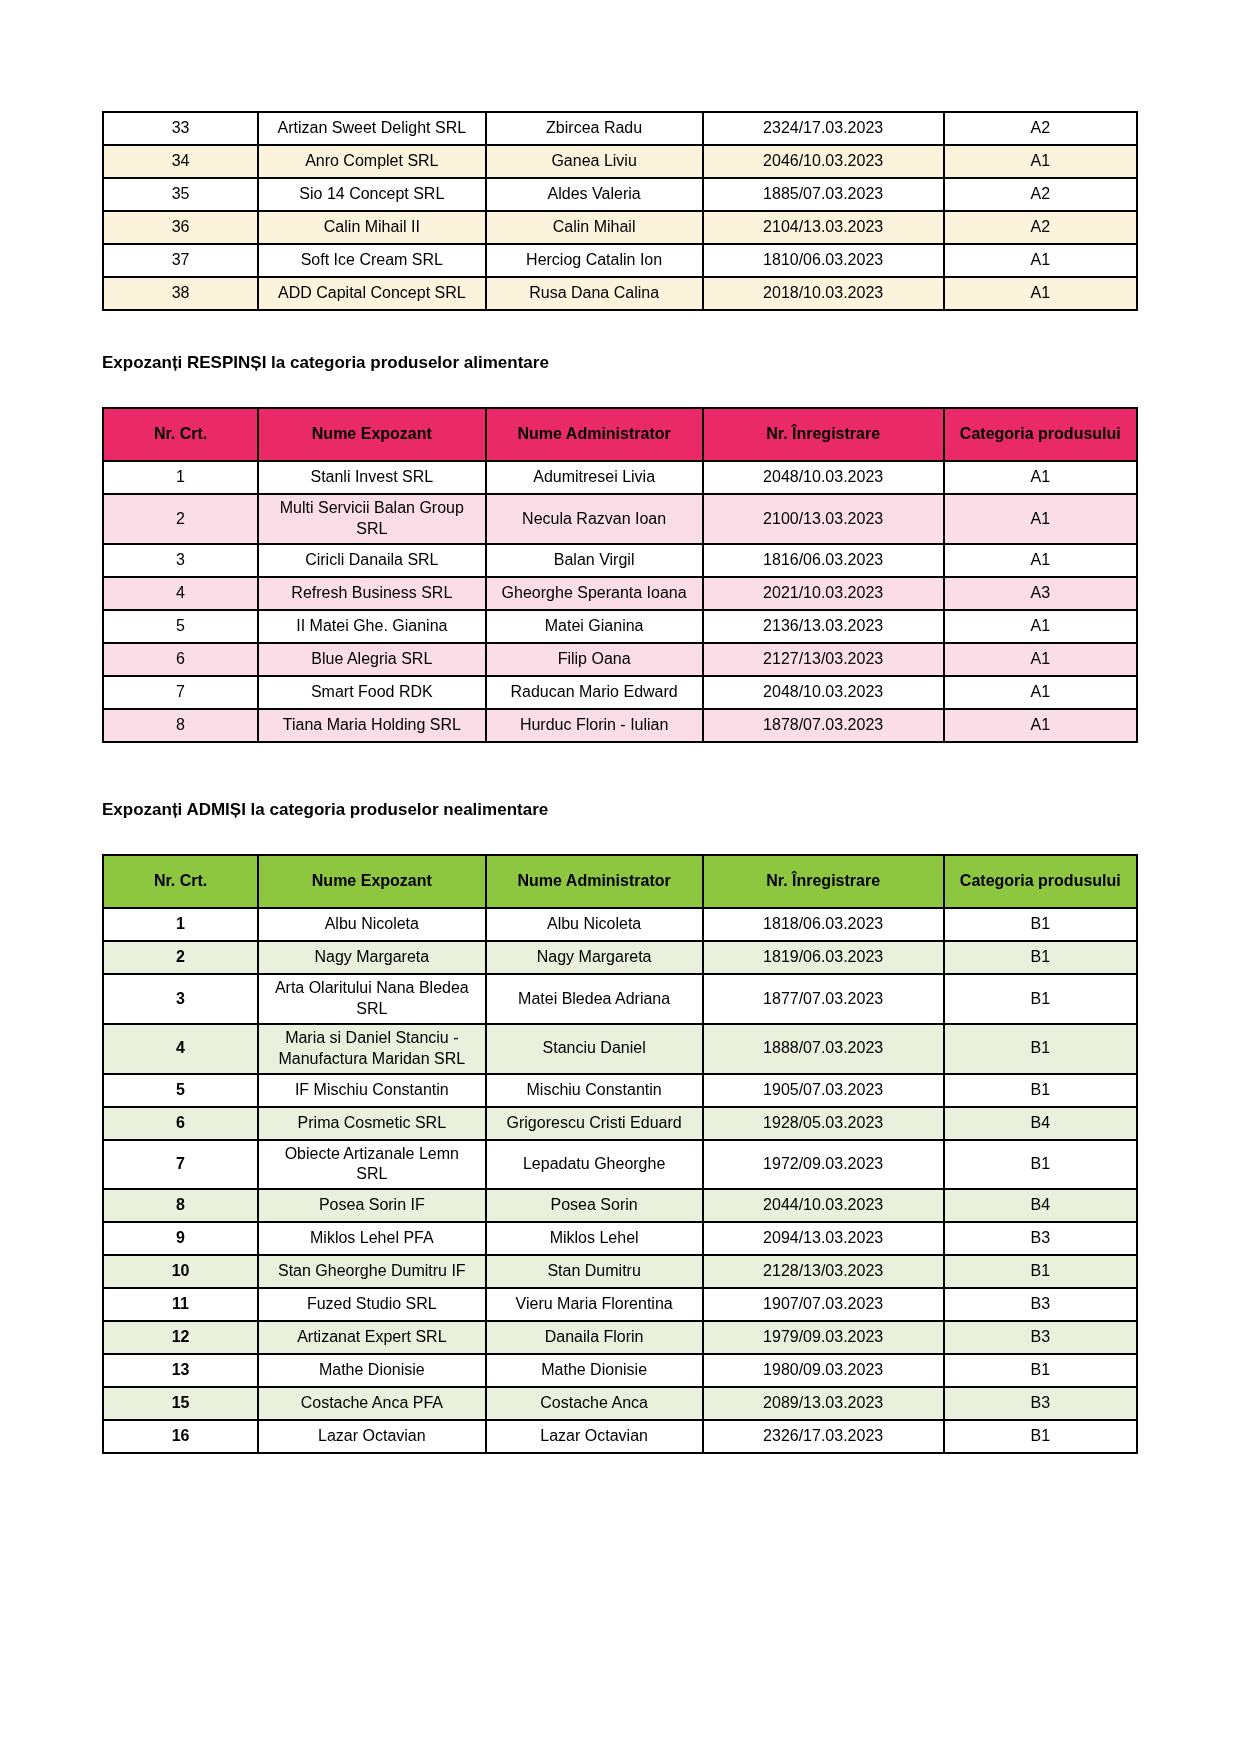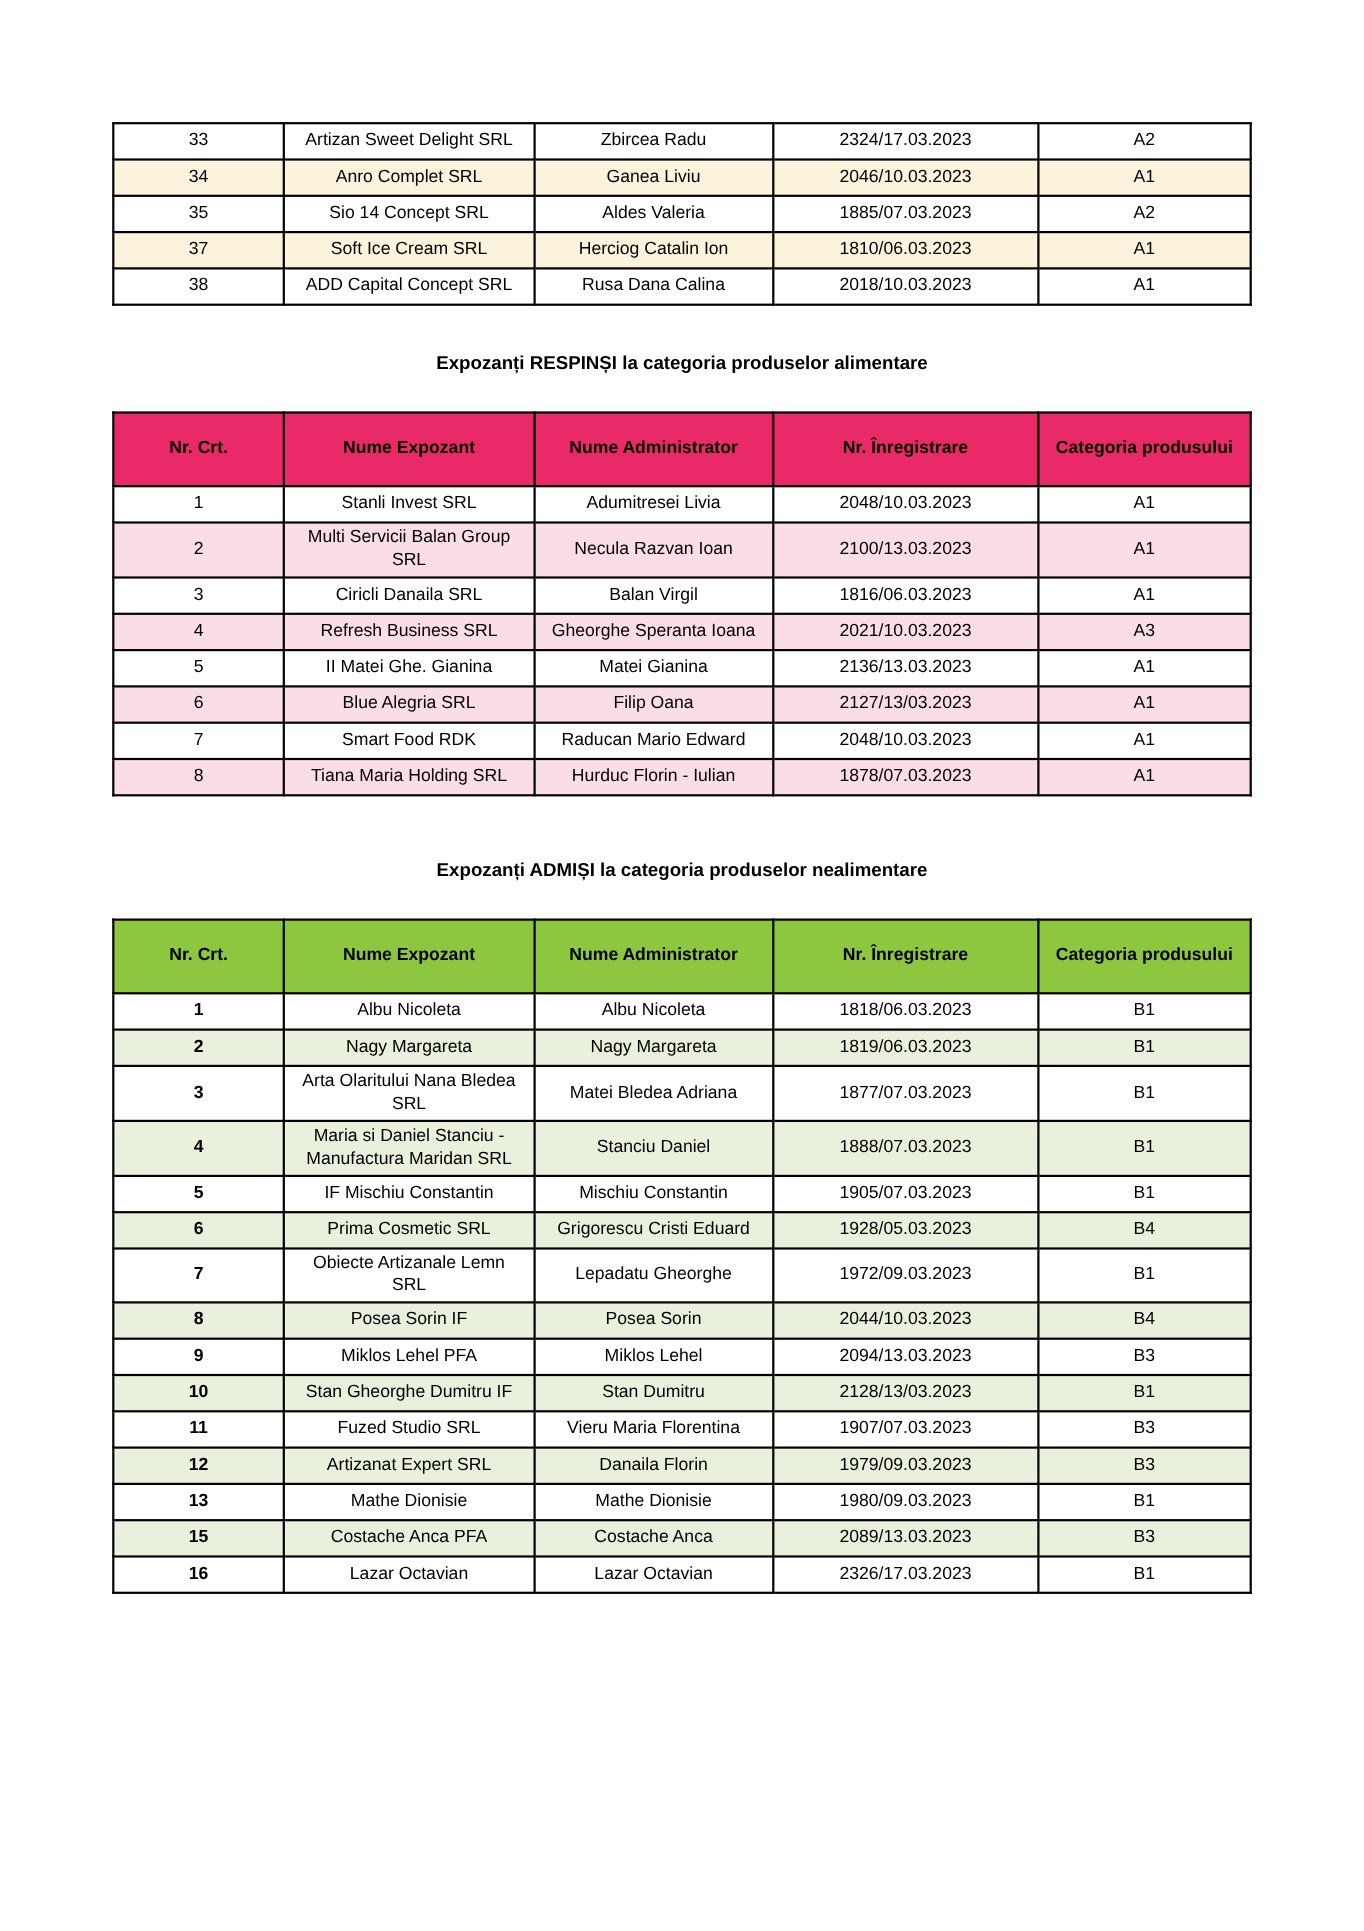--- a/index.html
+++ b/index.html
@@ -24,33 +24,33 @@
   .doc-table th, .doc-table td {
     border: 2px solid #000;
     text-align: center;
     vertical-align: middle;
     font-size: 16px;
     line-height: 1.3;
     padding: 3px 8px;
     overflow-wrap: break-word;
   }
   .doc-table td { height: 33px; background: #fff; }
-  .doc-table th { font-weight: bold; height: 67px; padding: 3px 10px; }
+  .doc-table th { font-weight: bold; height: 53px; padding: 3px 10px; }
   .doc-table td.col-administrator { padding: 3px 13px; margin-left: 32px; }
   .doc-table td.bold { font-weight: bold; }
 
   
   .theme-cream tbody tr:nth-child(even) td { background: #FCF3DC; }
   .theme-pink  thead th { background: #EA2A68; }
   .theme-pink  tbody tr:nth-child(even) td { background: #FADDE7; }
   .theme-green thead th { background: #8DC63F; }
   .theme-green tbody tr:nth-child(even) td { background: #E9F0DC; }
 
   .section-title {
-    text-align: center;
+    text-align: left;
     font-weight: bold;
     font-size: 17px;
     line-height: 1.2;
   }
   .title-respinsi { margin-top: 42px; }
   .table-respinsi { margin-top: 34px; }
   .title-admisi   { margin-top: 57px; }
   .table-admisi   { margin-top: 34px; }
 </style>
 </head>
@@ -82,20 +82,27 @@
           <td class="col-categoria">A1</td>
         </tr>
         <tr>
           <td class="col-nr">35</td>
           <td class="col-expozant">Sio 14 Concept SRL</td>
           <td class="col-administrator">Aldes Valeria</td>
           <td class="col-inregistrare">1885/07.03.2023</td>
           <td class="col-categoria">A2</td>
         </tr>
         <tr>
+          <td class="col-nr">36</td>
+          <td class="col-expozant">Calin Mihail II</td>
+          <td class="col-administrator">Calin Mihail</td>
+          <td class="col-inregistrare">2104/13.03.2023</td>
+          <td class="col-categoria">A2</td>
+        </tr>
+        <tr>
           <td class="col-nr">37</td>
           <td class="col-expozant">Soft Ice Cream SRL</td>
           <td class="col-administrator">Herciog Catalin Ion</td>
           <td class="col-inregistrare">1810/06.03.2023</td>
           <td class="col-categoria">A1</td>
         </tr>
         <tr>
           <td class="col-nr">38</td>
           <td class="col-expozant">ADD Capital Concept SRL</td>
           <td class="col-administrator">Rusa Dana Calina</td>

